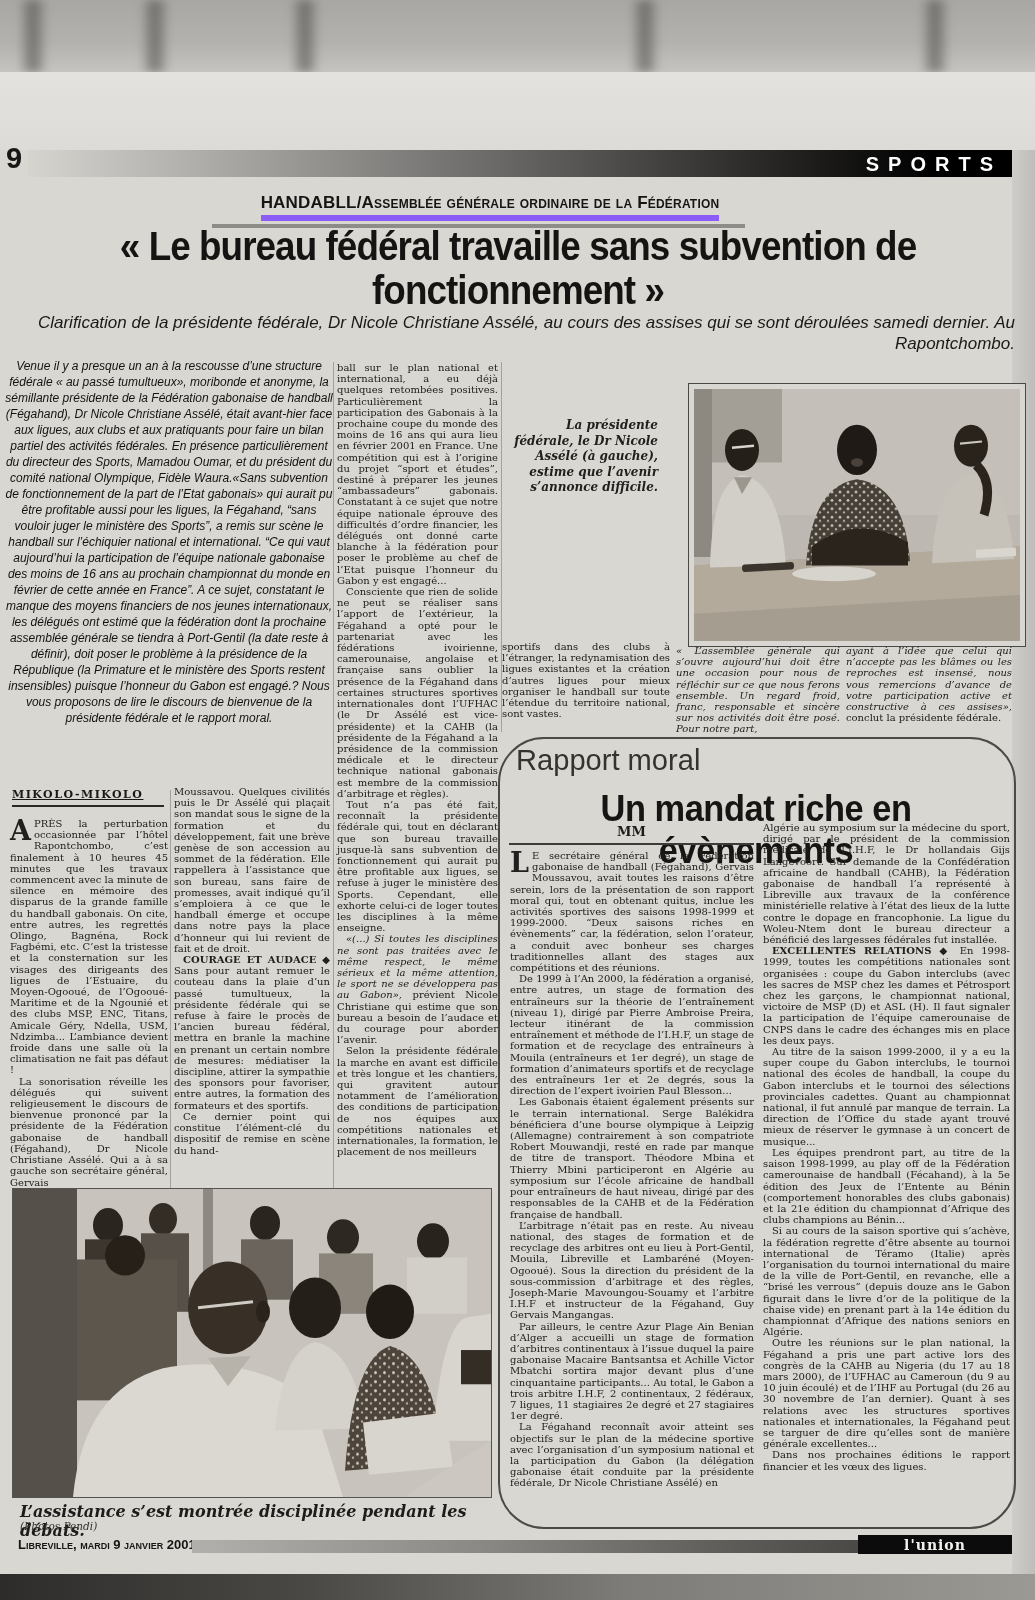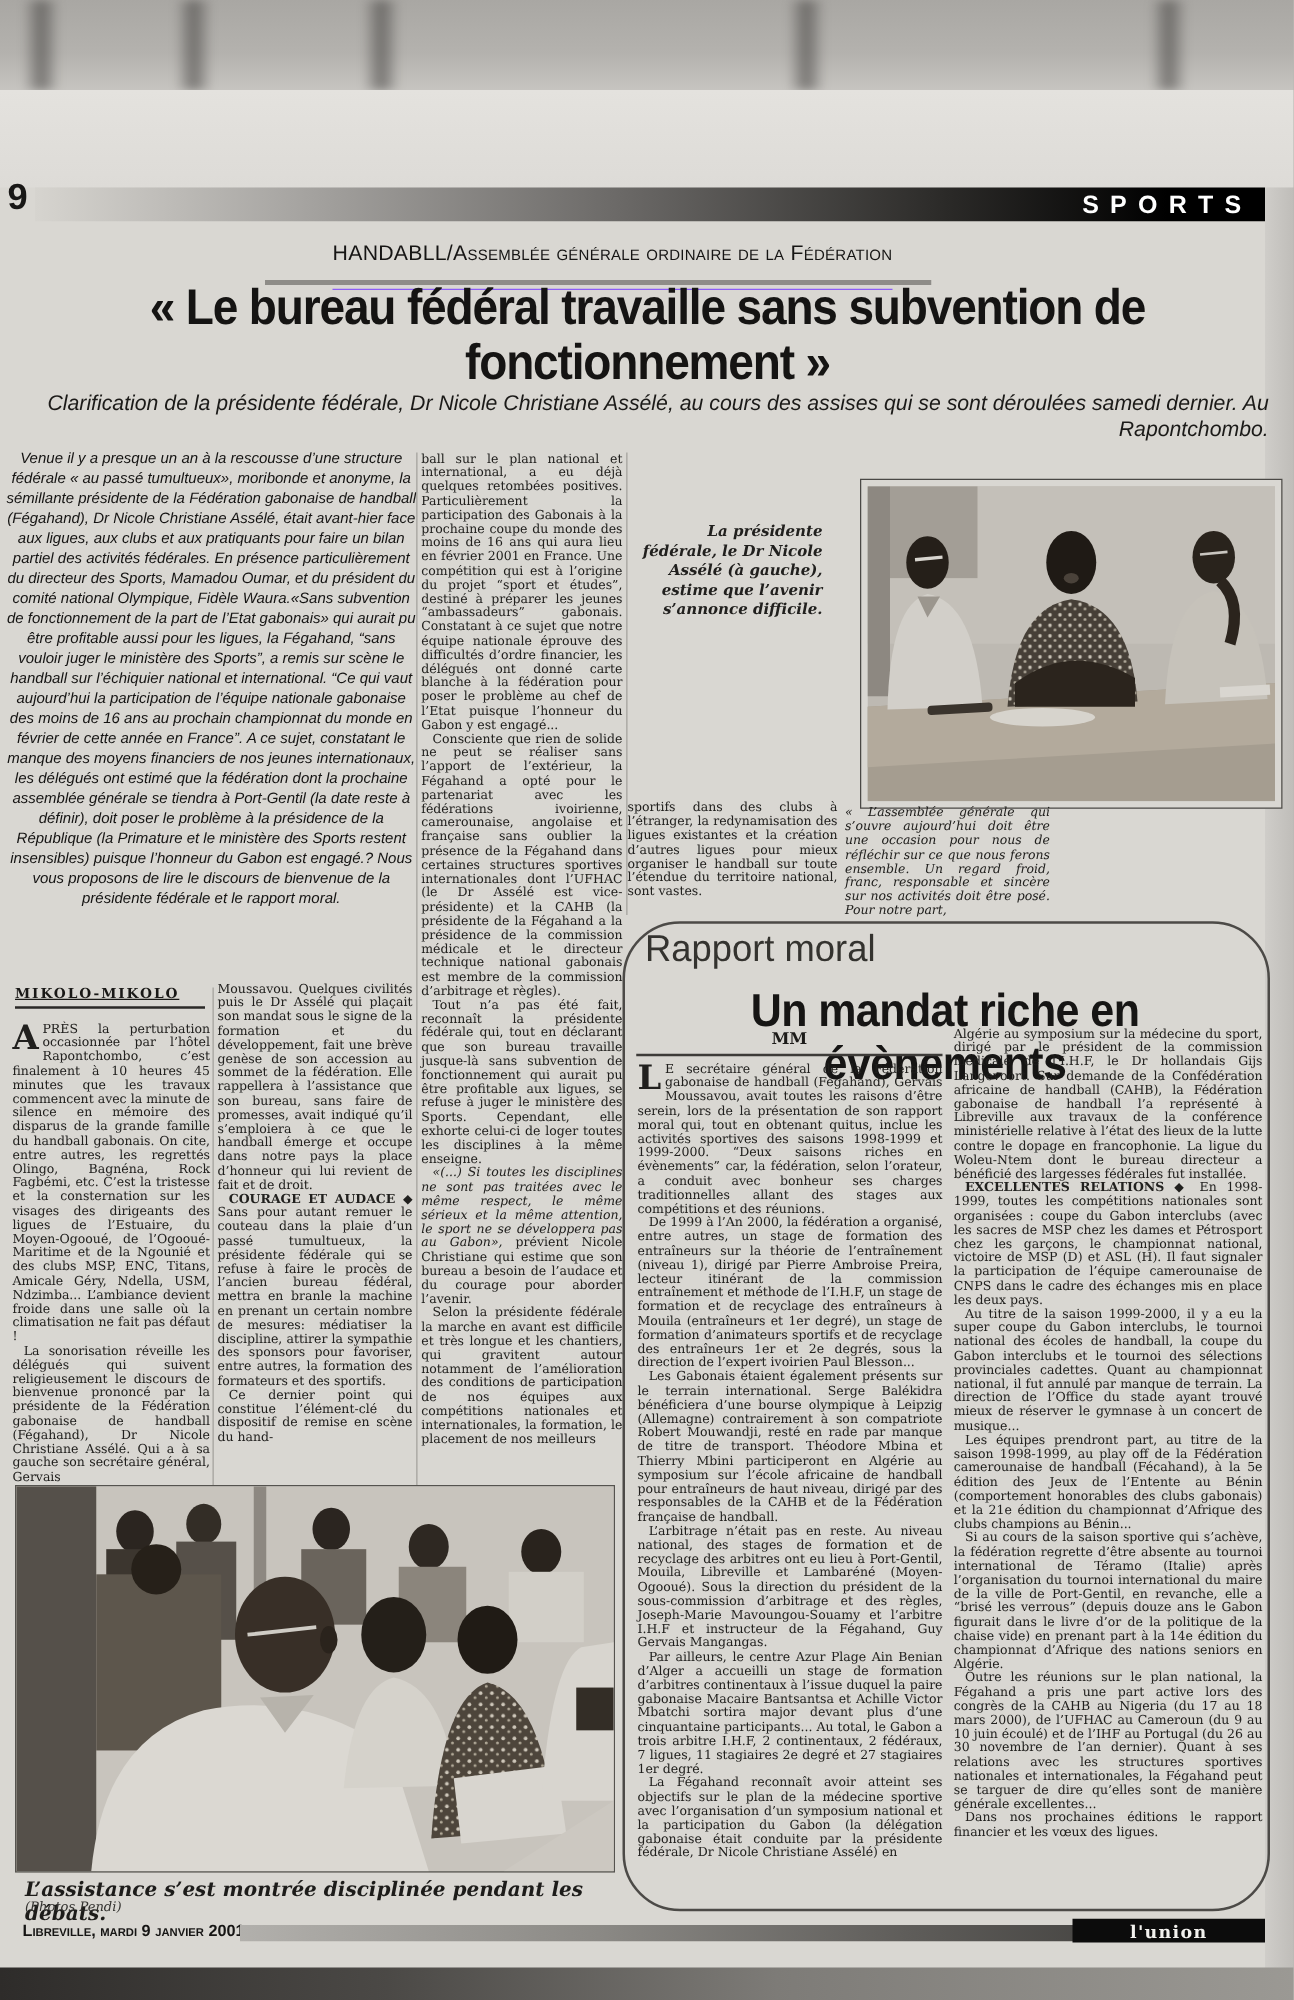--- a/index.html
+++ b/index.html
@@ -21,23 +21,23 @@
 
   
   .pageno{left:6px;top:142px;font-family:"Liberation Sans",sans-serif;font-weight:bold;
     font-size:29px;color:#181716;}
   .sports-bar{left:28px;top:150px;width:984px;height:27px;
     background:linear-gradient(90deg,#d6d4cf 0%,#a5a3a0 22%,#6a6866 48%,#2b2a28 74%,#000 92%);
     text-align:right;}
   .sports-bar span{display:inline-block;margin:3px 10px 0 0;color:#fff;
     font-family:"Liberation Sans",sans-serif;font-weight:bold;font-size:20px;letter-spacing:9px;}
   .kicker-wrap{left:140px;top:193px;width:700px;text-align:center;}
-  .kicker{display:inline-block;font-family:"Liberation Sans",sans-serif;font-weight:normal;
+  .kicker{display:inline-block;font-family:"Liberation Sans",sans-serif;font-weight:bold;
     font-size:17px;font-variant:small-caps;letter-spacing:.2px;color:#161514;
-    border-bottom:1px solid #8b5cf6;padding-bottom:18px;}
+    border-bottom:6px solid #8b5cf6;padding-bottom:2px;}
   .kicker-grayline{left:212px;top:224px;width:533px;height:4px;background:#8e8c88;}
   .headline{left:18px;top:224px;width:1000px;text-align:center;
     font-family:"Liberation Sans",sans-serif;font-weight:bold;font-size:40px;line-height:1.1;
     letter-spacing:-1px;color:#151413;transform:scaleX(.92);transform-origin:50% 0;}
   .standfirst{left:20px;top:312px;width:995px;text-align:right;font-style:italic;
     font-family:"Liberation Sans",sans-serif;font-size:17px;line-height:1.25;color:#1b1a18;}
 
   
   .lead{left:4px;top:358px;width:330px;text-align:center;
     font-family:"Liberation Sans",sans-serif;font-weight:normal;font-style:italic;
@@ -177,20 +177,23 @@
       <rect x="282" y="152" width="40" height="8" fill="#d9d6d0" transform="rotate(-3 302 156)"></rect>
     </svg>
   </div>
 
   <div class="abs col" style="left:502px;top:641px;width:168px;">
     <p>sportifs dans des clubs à l’étranger, la redynamisation des ligues existantes et la création d’autres ligues pour mieux organiser le handball sur toute l’étendue du territoire national, sont vastes.</p>
   </div>
   <div class="abs col it" style="left:676px;top:645px;width:164px;">
     <p>« L’assemblée générale qui s’ouvre aujourd’hui doit être une occasion pour nous de réfléchir sur ce que nous ferons ensemble. Un regard froid, franc, responsable et sincère sur nos activités doit être posé. Pour notre part,</p>
   </div>
+  <div class="abs col" style="left:846px;top:645px;width:166px;">
+    <p><span class="it">ayant à l’idée que celui qui n’accepte pas les blâmes ou les reproches est insensé, nous vous remercions d’avance de votre participation active et constructive à ces assises»,</span><span> conclut la présidente fédérale.</span></p>
+  </div>
 
   <div class="abs rbox"></div>
   <div class="abs rlabel">Rapport moral</div>
   <div class="abs rhead">Un mandat riche en évènements</div>
   <div class="abs byline">MM</div>
   <div class="abs byrule"></div>
 
   <div class="abs col" style="left:510px;top:850px;width:244px;">
     <p><span class="dc">L</span><span>E secrétaire général de la Fédération gabonaise de handball (Fégahand), Gervais Moussavou, avait toutes les raisons d’être serein, lors de la présentation de son rapport moral qui, tout en obtenant quitus, inclue les activités sportives des saisons 1998-1999 et 1999-2000. “Deux saisons riches en évènements” car, la fédération, selon l’orateur, a conduit avec bonheur ses charges traditionnelles allant des stages aux compétitions et des réunions.</span></p>
     <p>De 1999 à l’An 2000, la fédération a organisé, entre autres, un stage de formation des entraîneurs sur la théorie de l’entraînement (niveau 1), dirigé par Pierre Ambroise Preira, lecteur itinérant de la commission entraînement et méthode de l’I.H.F, un stage de formation et de recyclage des entraîneurs à Mouila (entraîneurs et 1er degré), un stage de formation d’animateurs sportifs et de recyclage des entraîneurs 1er et 2e degrés, sous la direction de l’expert ivoirien Paul Blesson...</p>

